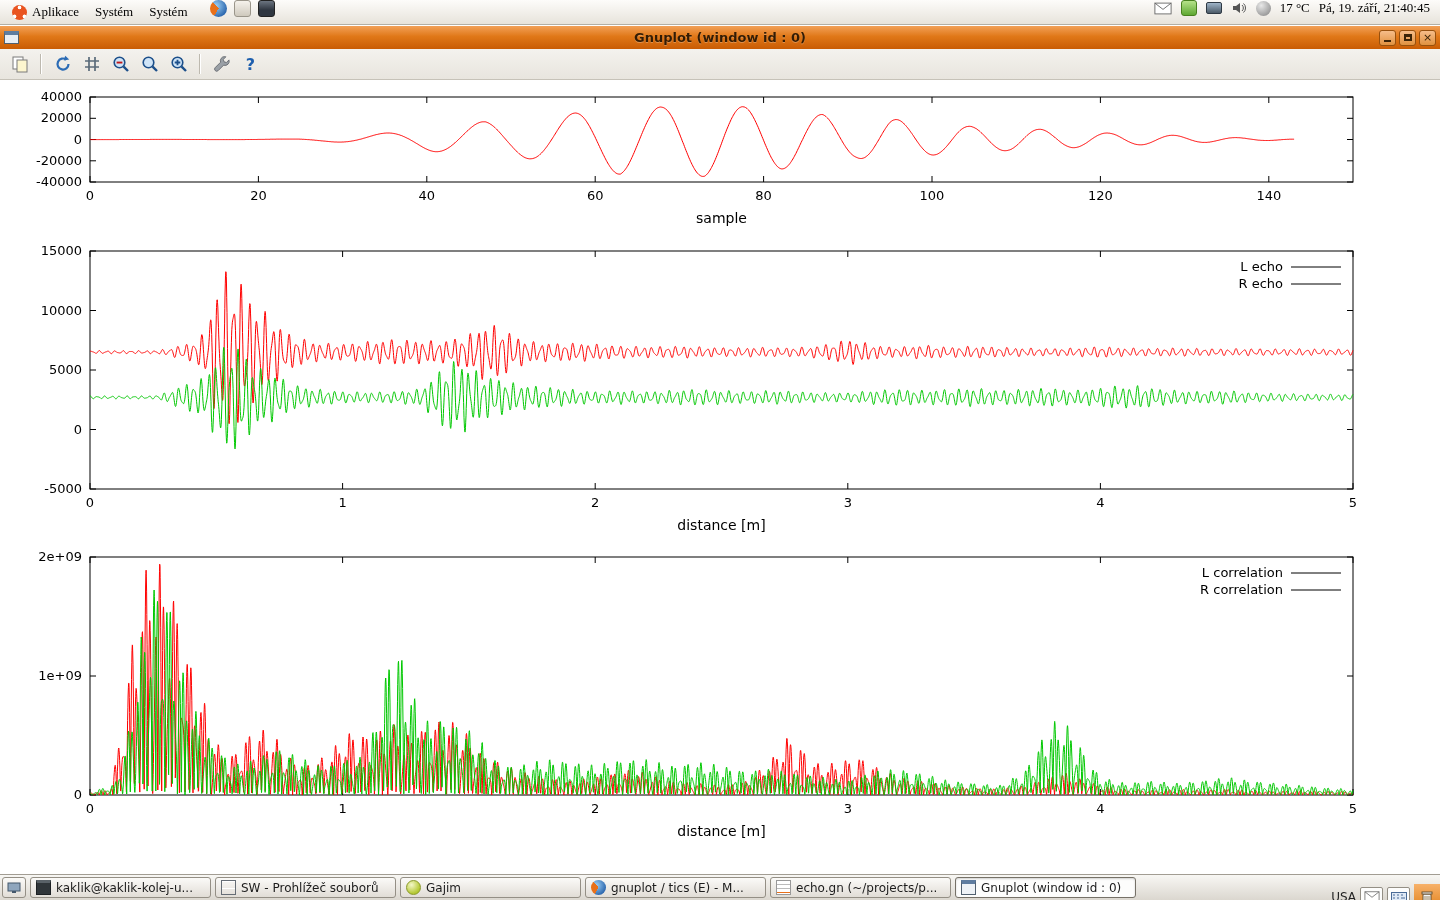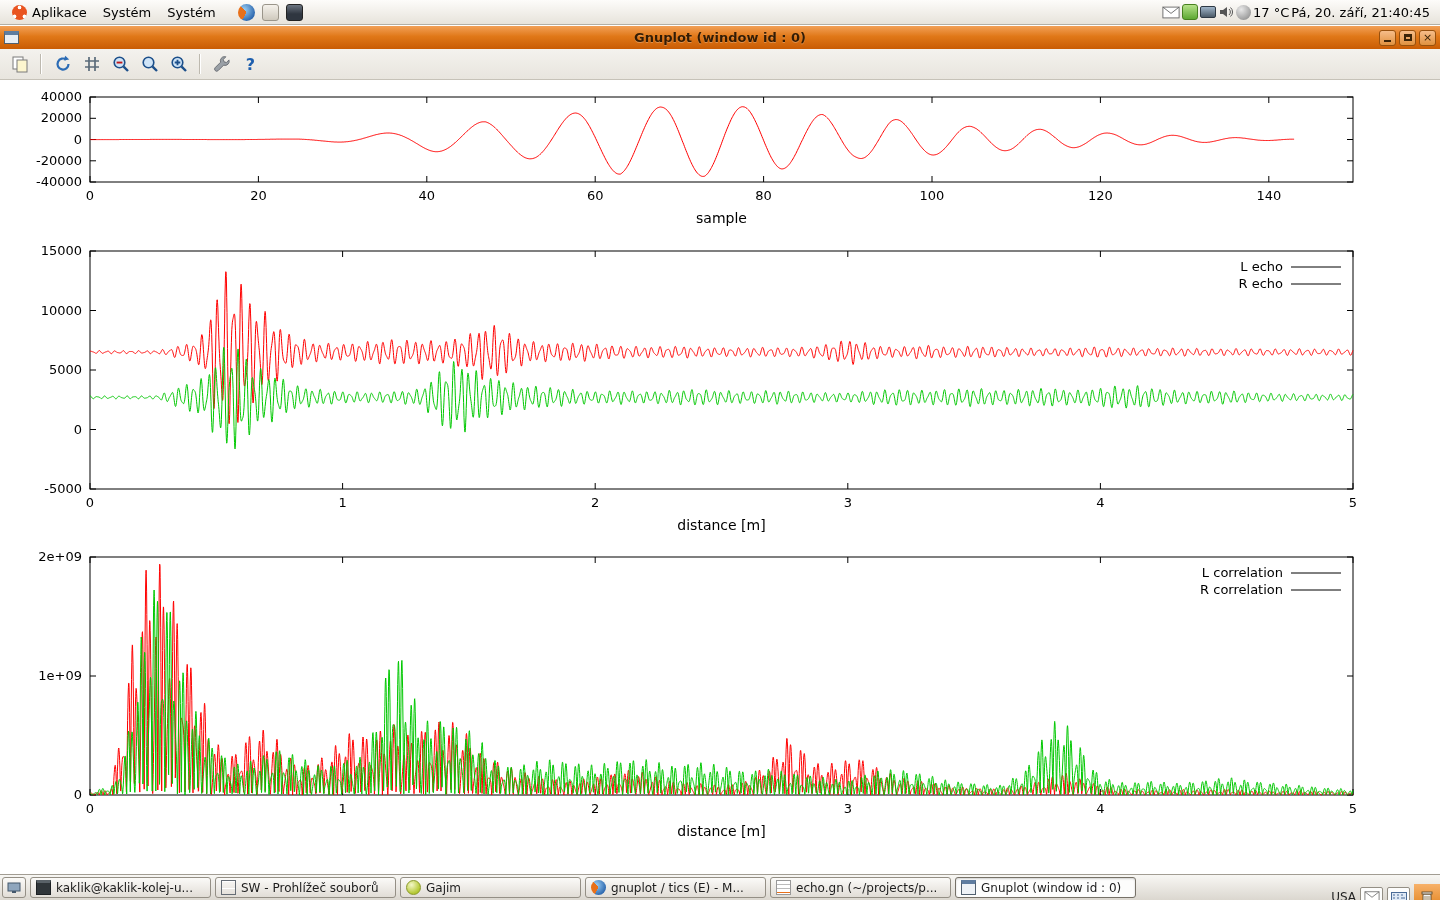--- a/index.html
+++ b/index.html
@@ -2,34 +2,34 @@
 <html><head>
 <meta charset="utf-8">
 <style>
   html,body{margin:0;padding:0;background:#555;}
   .desktop{position:relative;width:1440px;height:900px;overflow:hidden;background:#fff;
     font-family:"DejaVu Sans","Liberation Sans",sans-serif;font-size:13px;color:#000;}
 
   
   .top-panel{position:absolute;top:0;left:0;width:1440px;height:25px;box-sizing:border-box;
     background:linear-gradient(#fdfcfa,#e7e3db);border-bottom:1px solid #b3afa5;
-    display:flex;align-items:center;padding:0 4px;}
+    display:flex;align-items:flex-start;padding:0 4px;font-family:Liberation Serif, serif;}
   .menu-item{display:flex;align-items:center;gap:5px;padding:0 8px;height:24px;cursor:default;}
   .ubuntu-logo{width:15px;height:15px;border-radius:50%;background:
     radial-gradient(circle at 50% 16%,#fff 0 1.5px,transparent 2.2px),
     radial-gradient(circle at 17% 76%,#fff 0 1.5px,transparent 2.2px),
     radial-gradient(circle at 83% 76%,#fff 0 1.5px,transparent 2.2px),#e95420;}
   .launchers{display:flex;align-items:center;gap:7px;margin-left:14px;}
   .launcher{width:17px;height:17px;display:inline-block;}
   .launcher.firefox{border-radius:50%;background:
     conic-gradient(from 210deg,#e8701a 0 110deg,transparent 110deg),
     radial-gradient(circle at 35% 35%,#9ed1f5,#2a65ad 75%);}
   .launcher.mailer{border-radius:3px;background:linear-gradient(#f5f2ec,#cfc9bd);border:1px solid #9a958a;box-sizing:border-box;}
   .launcher.term{border-radius:3px;background:linear-gradient(#6b7480,#2f3640 60%);border:1px solid #222;box-sizing:border-box;}
-  .tray{margin-left:auto;display:flex;align-items:center;gap:2px;padding-right:6px;}
+  .tray{margin-left:auto;display:flex;align-items:center;gap:9px;padding-right:6px;}
   .tray svg{display:block;}
   .weather-ball{width:15px;height:15px;border-radius:50%;
     background:radial-gradient(circle at 35% 30%,#e8e8e8,#9a9a9a 75%);}
   .session-ic{width:16px;height:16px;border-radius:3px;background:linear-gradient(#b6e28a,#5ea832);border:1px solid #47801f;box-sizing:border-box;}
   .display-ic{width:16px;height:12px;background:linear-gradient(#9fb4c8,#4c5b68);border:1px solid #2e3944;box-sizing:border-box;border-radius:2px;}
   .temp,.clock{white-space:nowrap;}
 
   
   .window{position:absolute;top:26px;left:0;width:1440px;height:848px;background:#fff;}
   .titlebar{position:absolute;top:0;left:0;width:100%;height:23px;
@@ -116,21 +116,21 @@
         <path d="M1 1l9 7 9-7" fill="none" stroke="#666"></path>
       </svg>
       <span class="session-ic"></span>
       <span class="display-ic"></span>
       <svg width="16" height="16" viewBox="0 0 16 16">
         <path d="M2 6h3l4-3v10l-4-3H2z" fill="#555"></path>
         <path d="M11 5a4 4 0 0 1 0 6M12.5 3.5a6 6 0 0 1 0 9" stroke="#555" fill="none"></path>
       </svg>
       <span class="weather-ball"></span>
       <span class="temp">17 °C</span>
-      <span class="clock">Pá, 20. září, 21:40:45</span>
+      <span class="clock">Pá, 19. září, 21:40:45</span>
     </div>
   </div>
 
   <div class="window">
     <div class="titlebar">
       <span class="win-icon"></span>
       <span class="title">Gnuplot (window id : 0)</span>
       <span class="win-btns">
         <span class="wbtn">
             <span class="glyph-min"></span>

